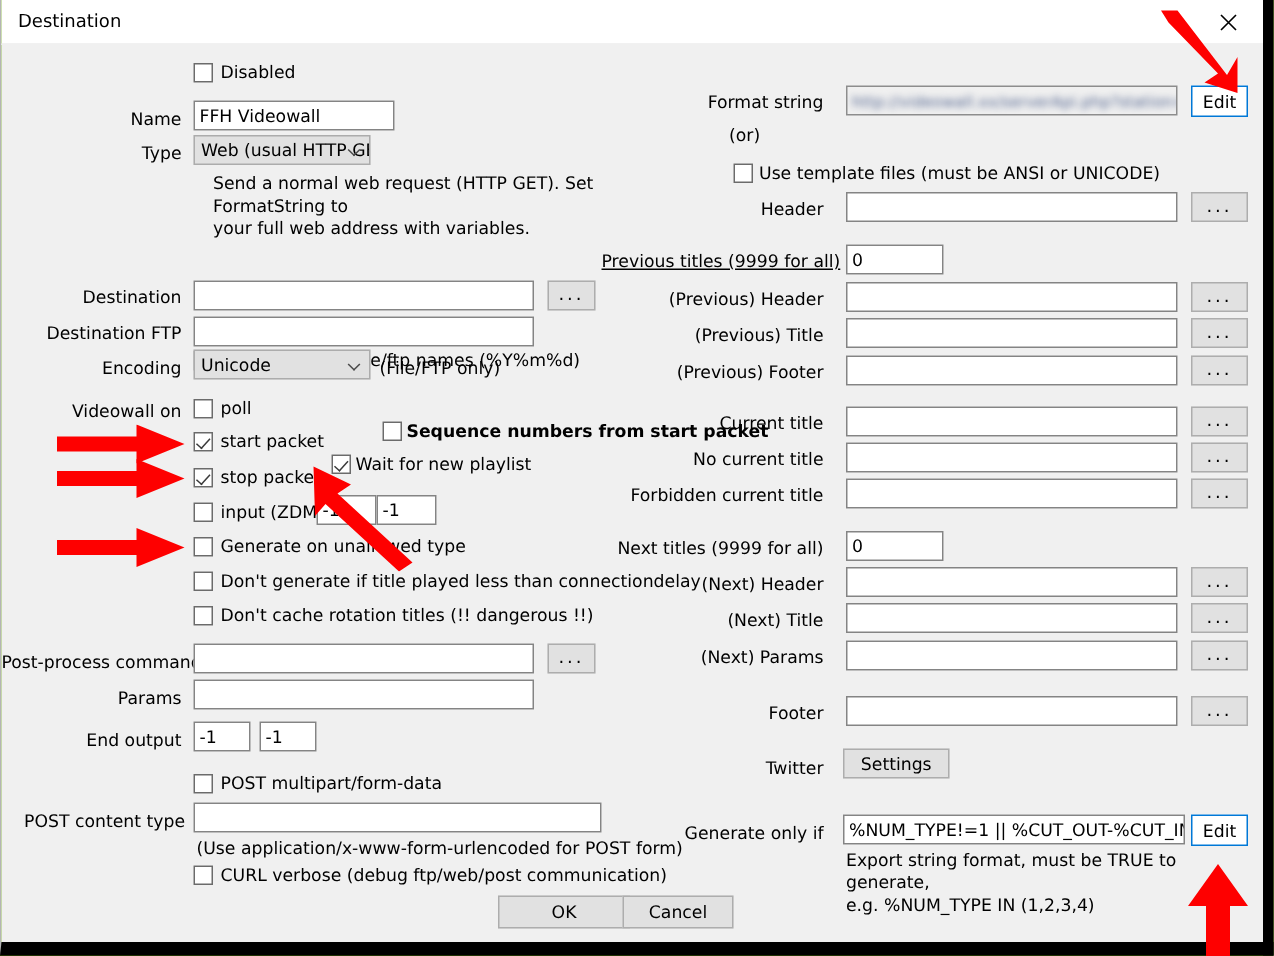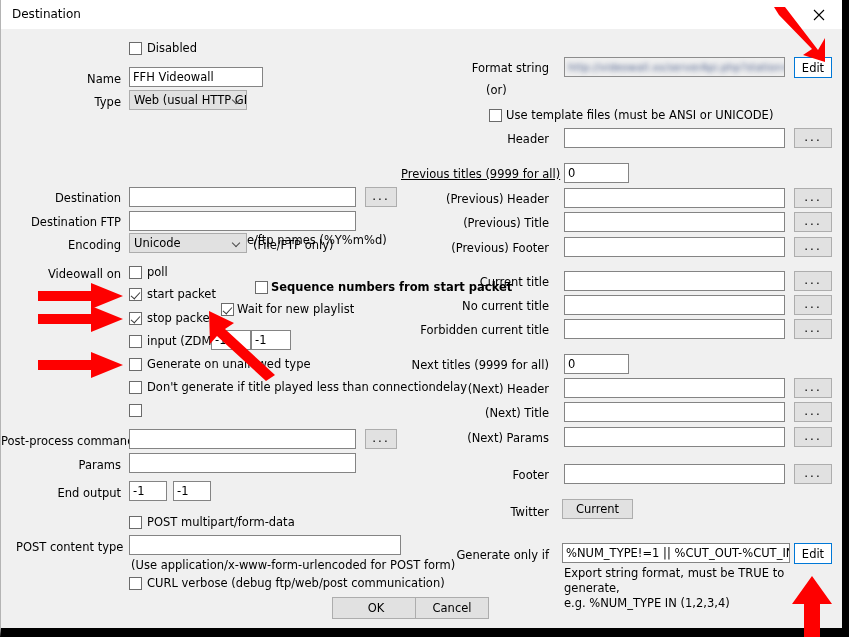--- a/index.html
+++ b/index.html
@@ -110,20 +110,22 @@
 
     <span class="lbl r" style="left:40px;top:43px;width:80px;">Name</span>
     <div class="tf" style="left:128px;top:38px;width:134px;">FFH Videowall</div>
 
     <span class="lbl r" style="left:40px;top:66px;width:80px;">Type</span>
     <div class="combo" style="left:128px;top:61px;width:118px;">
       <span>Web (usual HTTP GE</span>
       <span class="chev"></span>
     </div>
 
+    <div class="help" style="left:141px;top:86px;width:290px;">Send a normal web request (HTTP GET). Set FormatString to
+your full web address with variables.</div>
 
     <span class="lbl r" style="left:20px;top:162px;width:100px;">Destination</span>
     <div class="tf" style="left:128px;top:158px;width:227px;"></div>
     <div class="btn dots" style="left:364px;top:158px;width:32px;height:20px;">...</div>
 
     <span class="lbl r" style="left:20px;top:186px;width:100px;">Destination FTP</span>
     <div class="tf" style="left:128px;top:182px;width:227px;"></div>
 
     <div class="cb" style="left:128px;top:180px;margin-top:25px;"></div>
     <span class="cbl" style="left:146px;top:204px;">Date Format in file/ftp names (%Y%m%d)</span>
@@ -151,20 +153,21 @@
     <div class="tf" style="left:210px;top:301px;width:40px;">-1</div>
     <div class="tf" style="left:250px;top:301px;width:40px;">-1</div>
 
     <div class="cb" style="left:128px;top:329px;"></div>
     <span class="cbl" style="left:146px;top:328px;">Generate on unallowed type</span>
 
     <div class="cb" style="left:128px;top:352px;"></div>
     <span class="cbl" style="left:146px;top:351px;">Don't generate if title played less than connectiondelay</span>
 
     <div class="cb" style="left:128px;top:375px;"></div>
+    <span class="cbl" style="left:146px;top:374px;">Don't cache rotation titles (!! dangerous !!)</span>
 
     <div class="cb" style="left:254px;top:252px;"></div>
     <span class="cbl" style="left:270px;top:251px;font-weight:bold;">Sequence numbers from start packet</span>
 
     <div class="cb on" style="left:220px;top:274px;"></div>
     <span class="cbl" style="left:236px;top:273px;">Wait for new playlist</span>
 
     <span class="lbl r" style="left:0px;top:405px;width:120px;">Post-process command</span>
     <div class="tf" style="left:128px;top:400px;width:227px;"></div>
     <div class="btn dots" style="left:364px;top:400px;width:32px;height:20px;">...</div>
@@ -242,21 +245,21 @@
 
     <span class="lbl r" style="left:420px;top:402px;width:128px;">(Next) Params</span>
     <div class="tf" style="left:563px;top:398px;width:221px;"></div>
     <div class="btn dots" style="left:793px;top:398px;width:38px;height:20px;">...</div>
 
     <span class="lbl r" style="left:420px;top:439px;width:128px;">Footer</span>
     <div class="tf" style="left:563px;top:435px;width:221px;"></div>
     <div class="btn dots" style="left:793px;top:435px;width:38px;height:20px;">...</div>
 
     <span class="lbl r" style="left:420px;top:476px;width:128px;">Twitter</span>
-    <div class="btn" style="left:561px;top:470px;width:71px;height:20px;">Current</div>
+    <div class="btn" style="left:561px;top:470px;width:71px;height:20px;">Settings</div>
 
     <span class="lbl r" style="left:420px;top:519px;width:128px;">Generate only if</span>
     <div class="tf" style="left:561px;top:514px;width:228px;">%NUM_TYPE!=1 || %CUT_OUT-%CUT_IN&gt;=</div>
     <div class="btn focus" style="left:793px;top:514px;width:38px;height:21px;">Edit</div>
 
     <div class="help" style="left:563px;top:537px;width:260px;">Export string format, must be TRUE to generate,
 e.g. %NUM_TYPE IN (1,2,3,4)</div>
 
     <div class="btn" style="left:331px;top:568px;width:88px;height:22px;">OK</div>
     <div class="btn" style="left:414px;top:568px;width:74px;height:22px;">Cancel</div>

